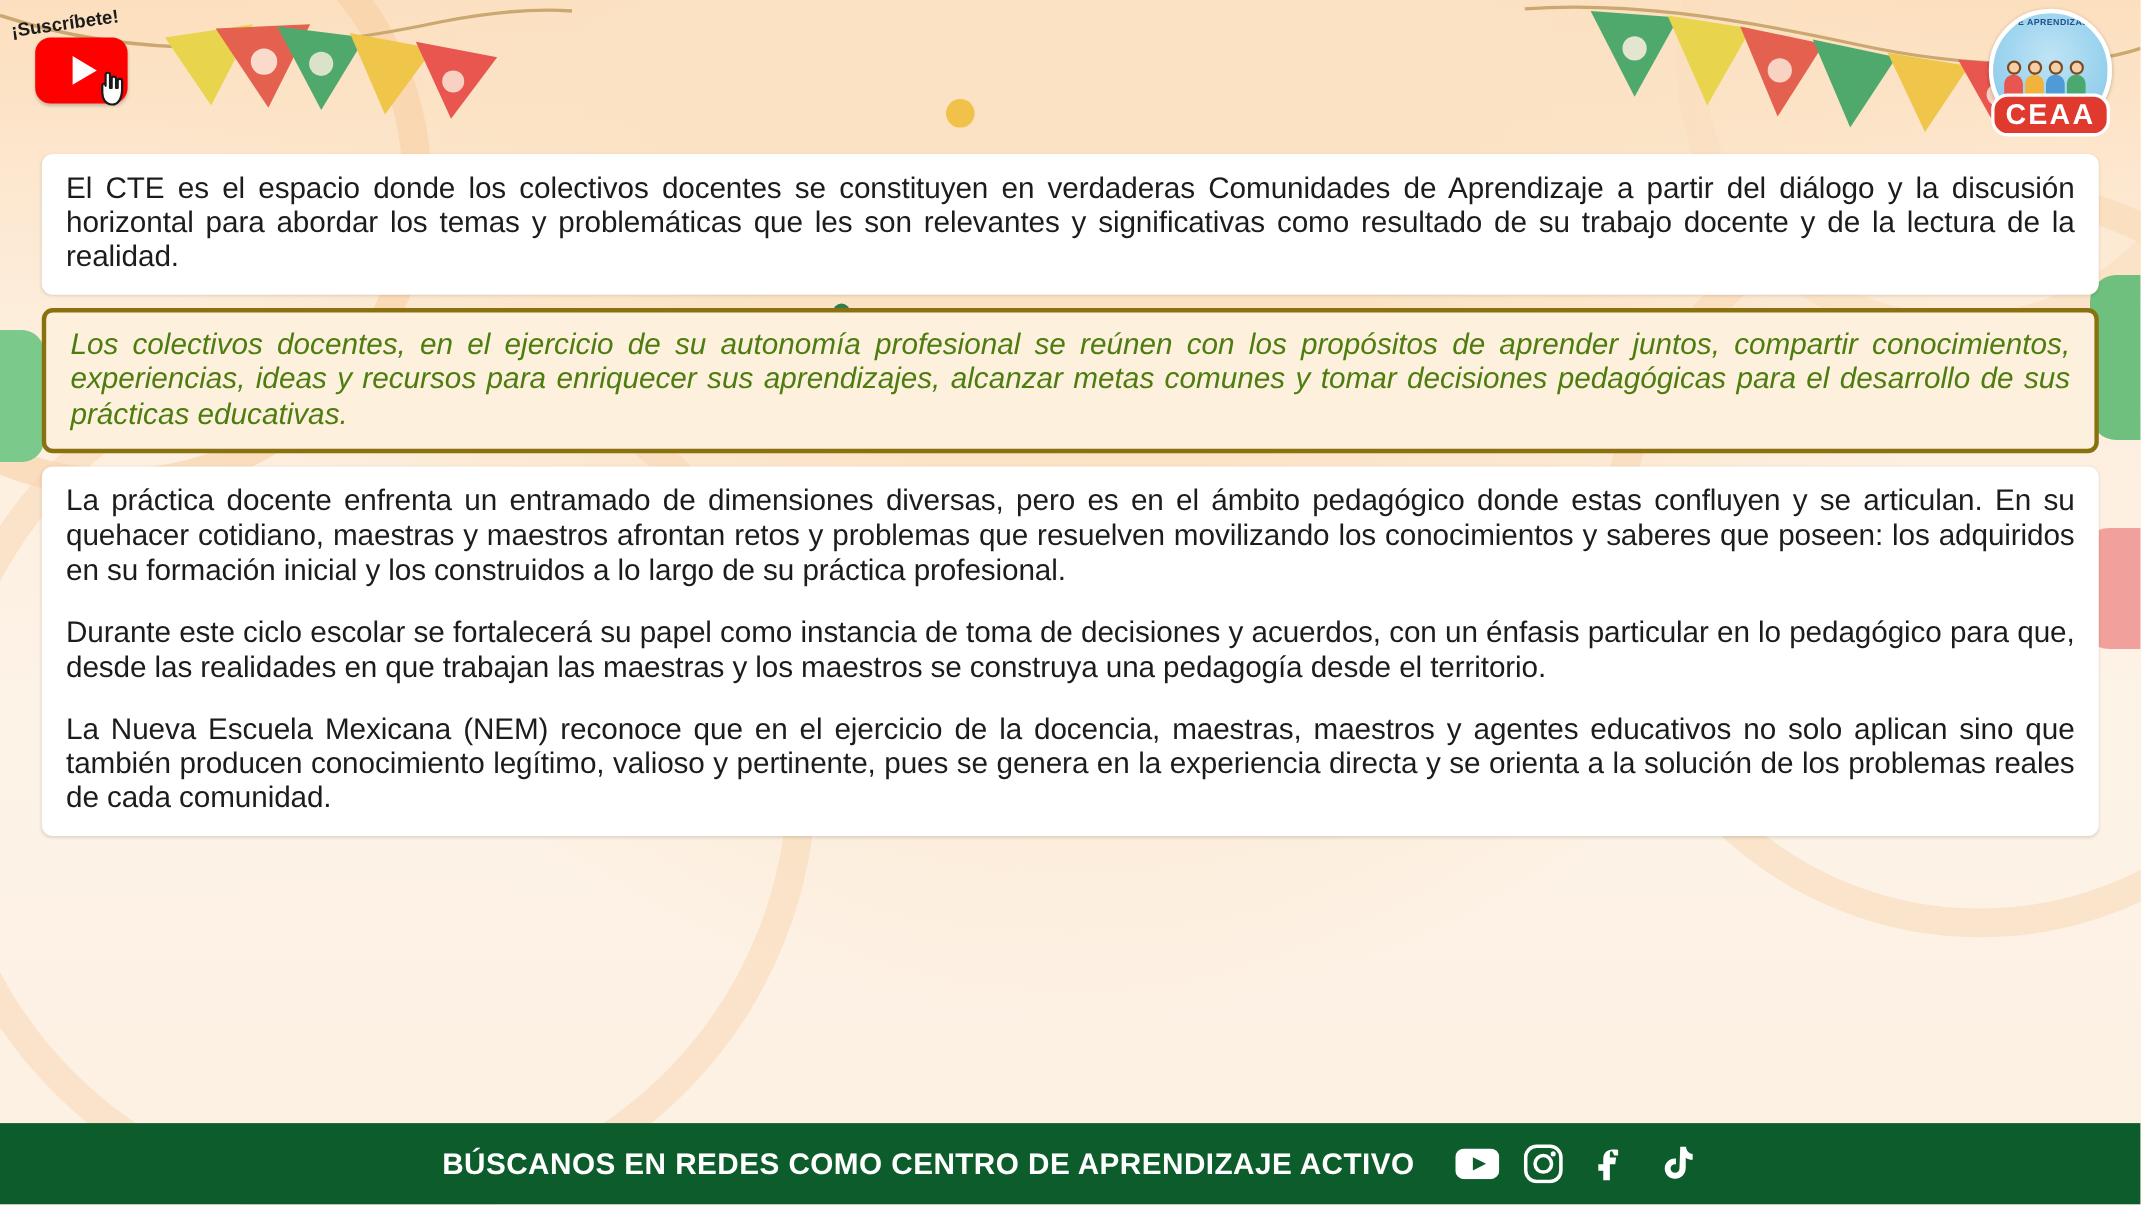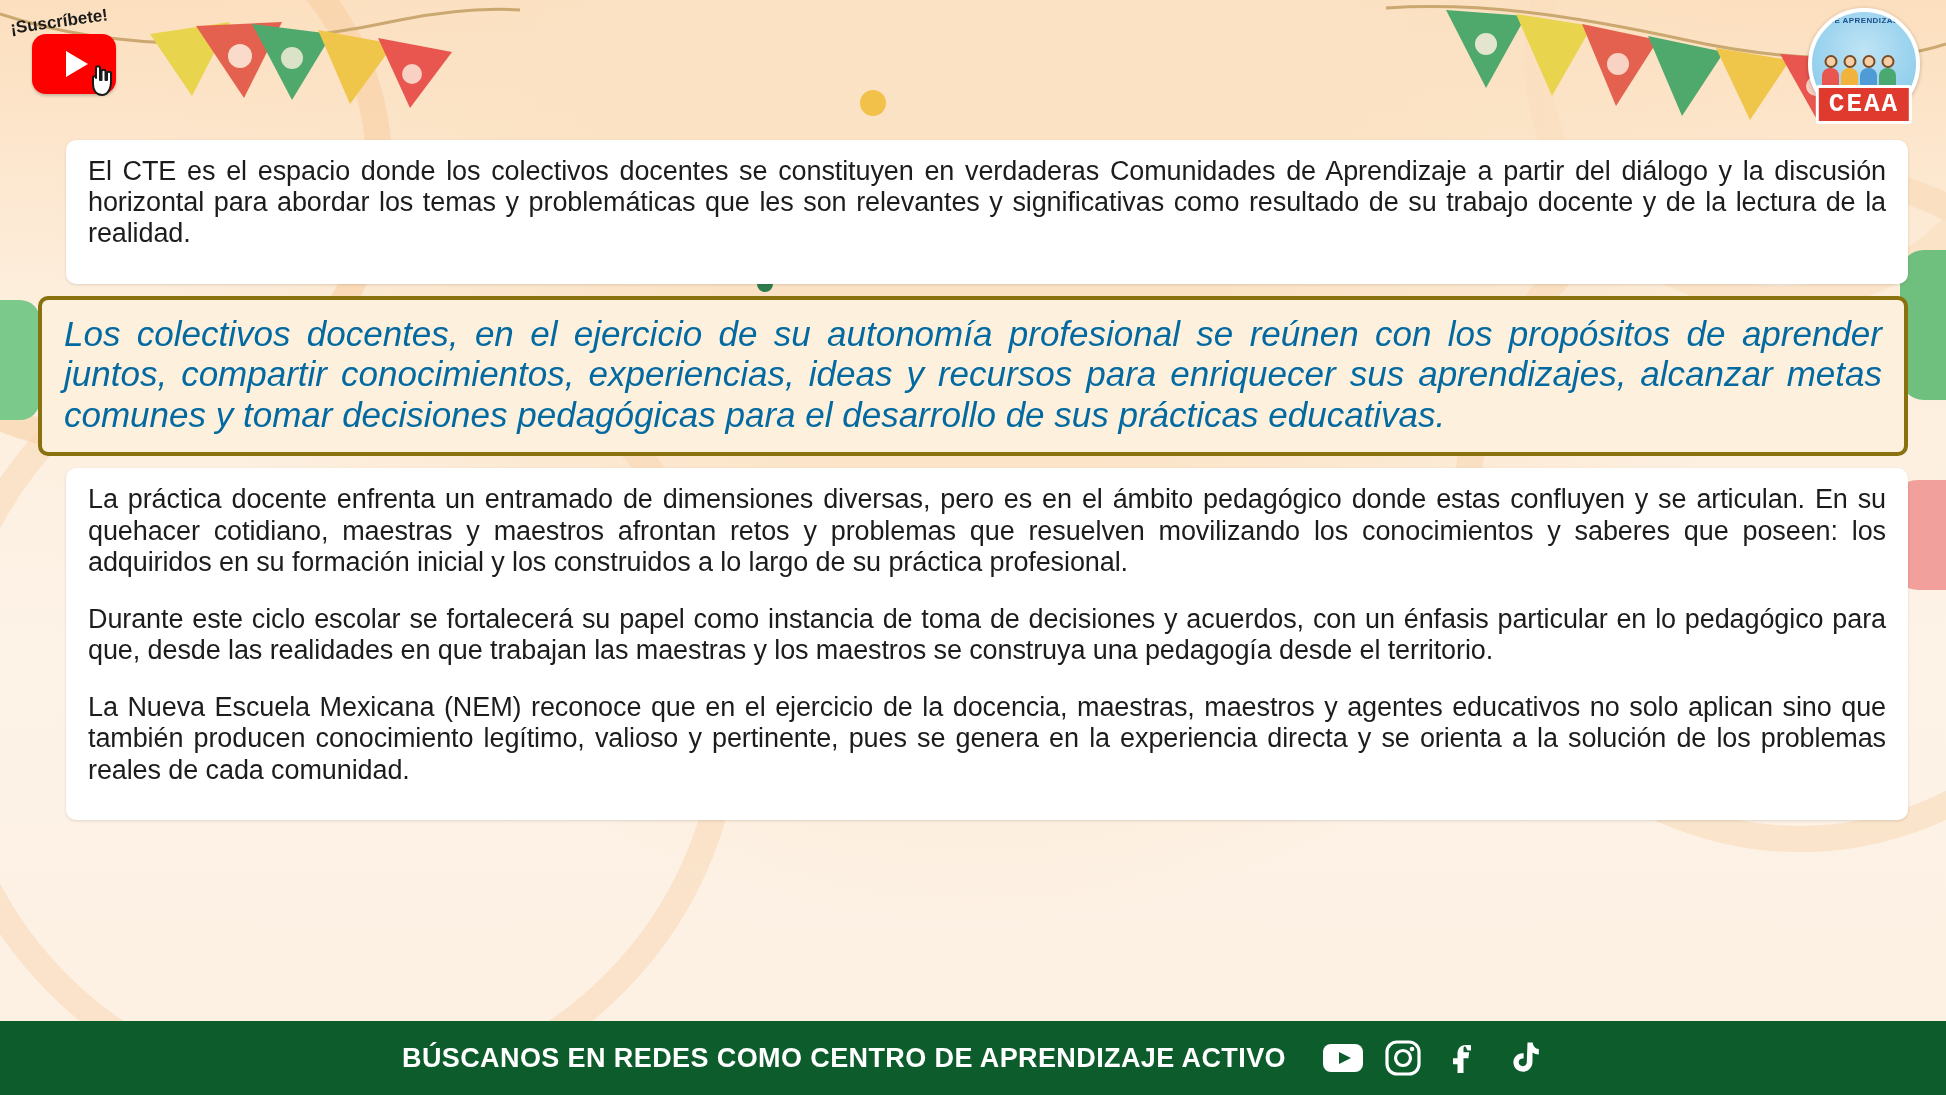--- a/index.html
+++ b/index.html
@@ -171,39 +171,38 @@
     left: 50%;
     bottom: -6px;
     transform: translateX(-50%);
     background: #e03a2f;
     color: #ffffff;
     font-weight: 800;
     font-size: 26px;
     letter-spacing: 2px;
     line-height: 1;
     padding: 3px 10px 4px;
-    border-radius: 3px;
+    border-radius: 15px;
     border: 3px solid #ffffff;
-    font-family: Liberation Mono, monospace;
+    font-family: Liberation Sans, sans-serif;
   }
 
   
   .content {
     position: absolute;
     left: 38px;
     right: 38px;
     top: 140px;
     z-index: 4;
   }
   .card {
     background: #ffffff;
     border-radius: 10px;
-    padding: 16px 22px 34px;
+    padding: 16px 22px 18px;
     box-shadow: 0 1px 3px rgba(0,0,0,0.12);
-    margin-left: 28px;
   }
   .card p {
     margin: 0;
     font-size: 27px;
     line-height: 1.155;
     color: #1c1c1c;
     text-align: justify;
     text-justify: inter-word;
     letter-spacing: -0.1px;
   }
@@ -211,24 +210,24 @@
 
   .card-highlight {
     margin-top: 12px;
     background: #fdf0dc;
     border: 4px solid #8a7110;
     border-radius: 10px;
     padding: 14px 22px 16px;
   }
   .card-highlight p {
     margin: 0;
-    font-size: 35px;
+    font-size: 27px;
     line-height: 1.17;
     font-style: italic;
-    color: #0369a1;
+    color: #4d7c0f;
     text-align: justify;
     text-justify: inter-word;
   }
   .card-body { margin-top: 12px; }
 
   
   .footer {
     position: absolute;
     left: 0;
     right: 0;

